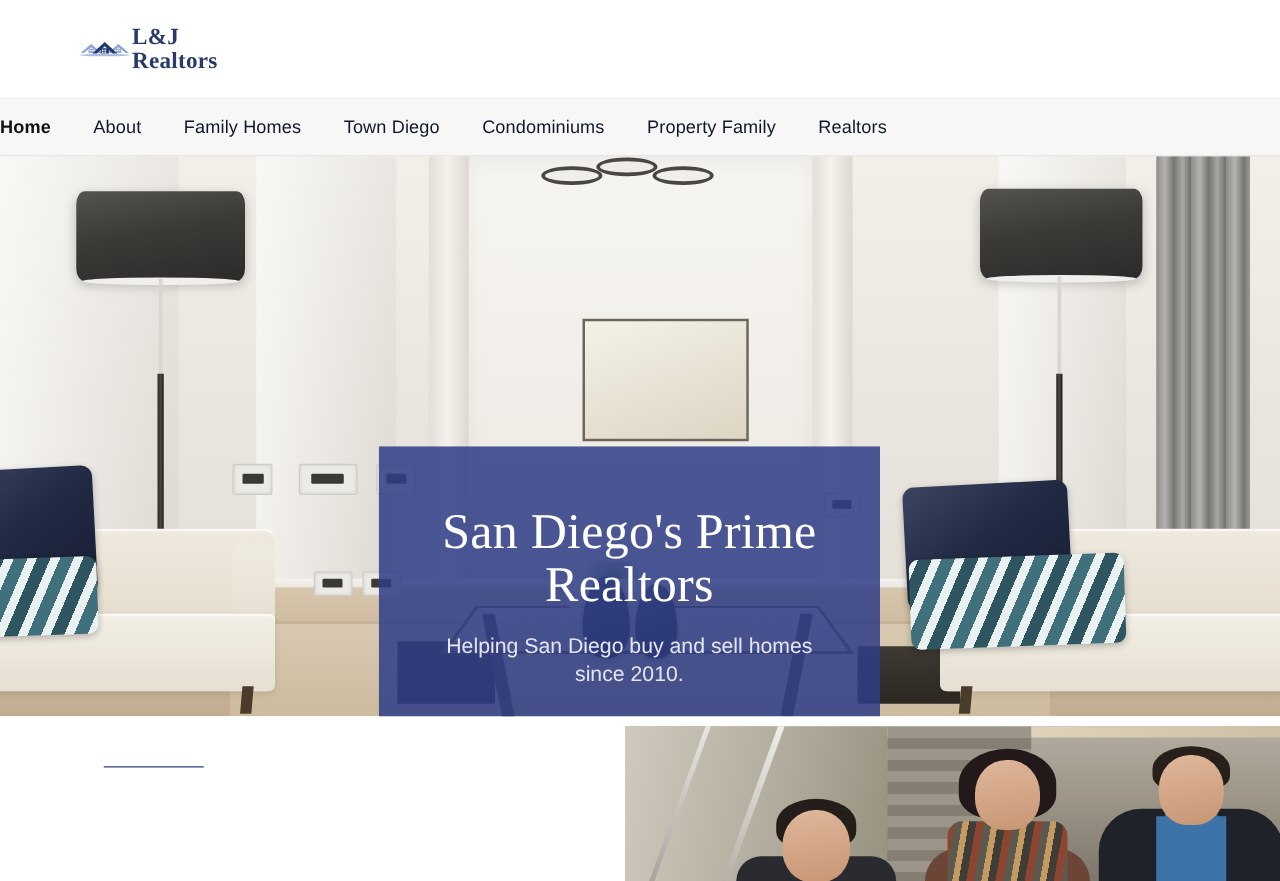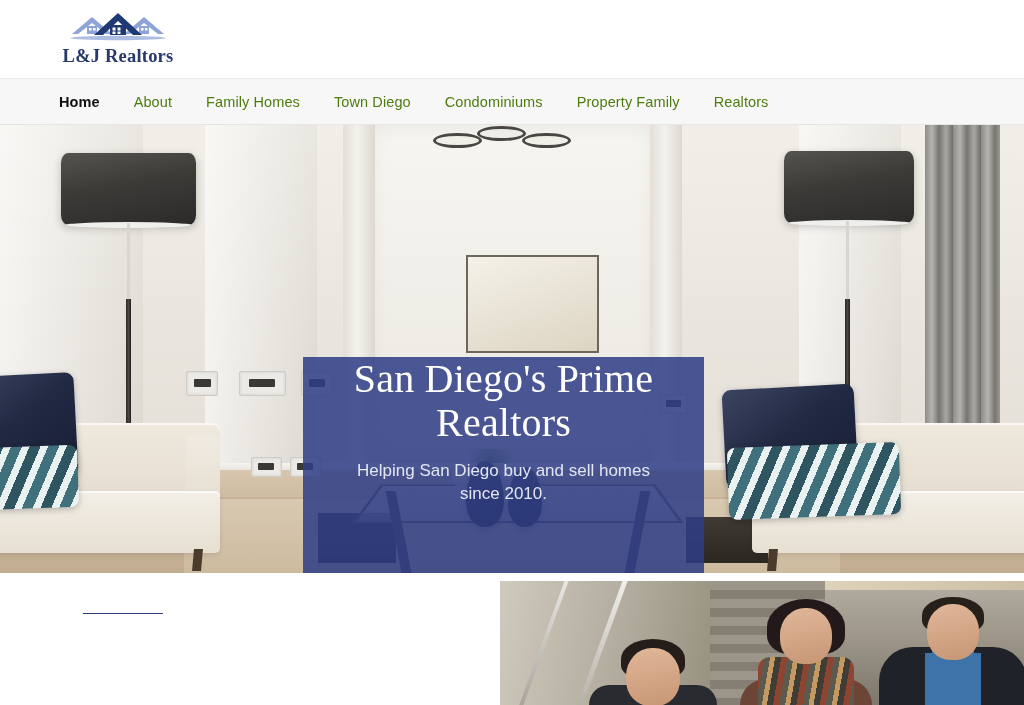--- a/index.html
+++ b/index.html
@@ -15,21 +15,21 @@
     position:relative;
     height:78px;
     background:#ffffff;
     display:flex;
     align-items:center;
   }
   .logo-wrap {
     position:absolute;
     left:62px; top:6px;
     width:112px; height:66px;
-    display:flex; flex-direction:column; align-items:center;
+    display:flex; flex-direction:row; align-items:center;
   }
   .logo-mark { width:104px; height:40px; display:block; }
   .logo-text {
     font-family:"Liberation Serif", serif;
     font-size:18.5px;
     font-weight:700;
     color:#273a6b;
     letter-spacing:0.2px;
     line-height:1;
     margin-top:1px;
@@ -43,25 +43,24 @@
   }
 
   
   .navbar {
     height:47px;
     background:#f7f7f7;
     border-top:1px solid #ececec;
     border-bottom:1px solid #e6e6e6;
     display:flex;
     align-items:center;
-    padding-left:59px;
   }
   .nav-item {
     font-size:14.5px;
-    color:#4d7c0f;
+    color:#0f172a;
     margin-right:34px;
     white-space:nowrap;
     cursor:pointer;
     letter-spacing:0.1px;
   }
   .nav-item.active { color:#111111; font-weight:700; }
 
   
   .hero {
     position:relative;
@@ -268,21 +267,21 @@
     background:linear-gradient(180deg,#3f3a33,#2b2721);
   }
 
   
   .hero-overlay {
     position:absolute;
     left:303px; top:232px;
     width:401px; height:240px;
     background:rgba(46,62,134,.86);
     display:flex; flex-direction:column;
-    align-items:center; justify-content:flex-start;
+    align-items:center; justify-content:center;
     padding:0 34px;
   }
   .hero-title {
     font-family:"Liberation Serif", serif;
     font-size:40px;
     font-weight:400;
     color:#ffffff;
     line-height:1.09;
     text-align:center;
     letter-spacing:.2px;

